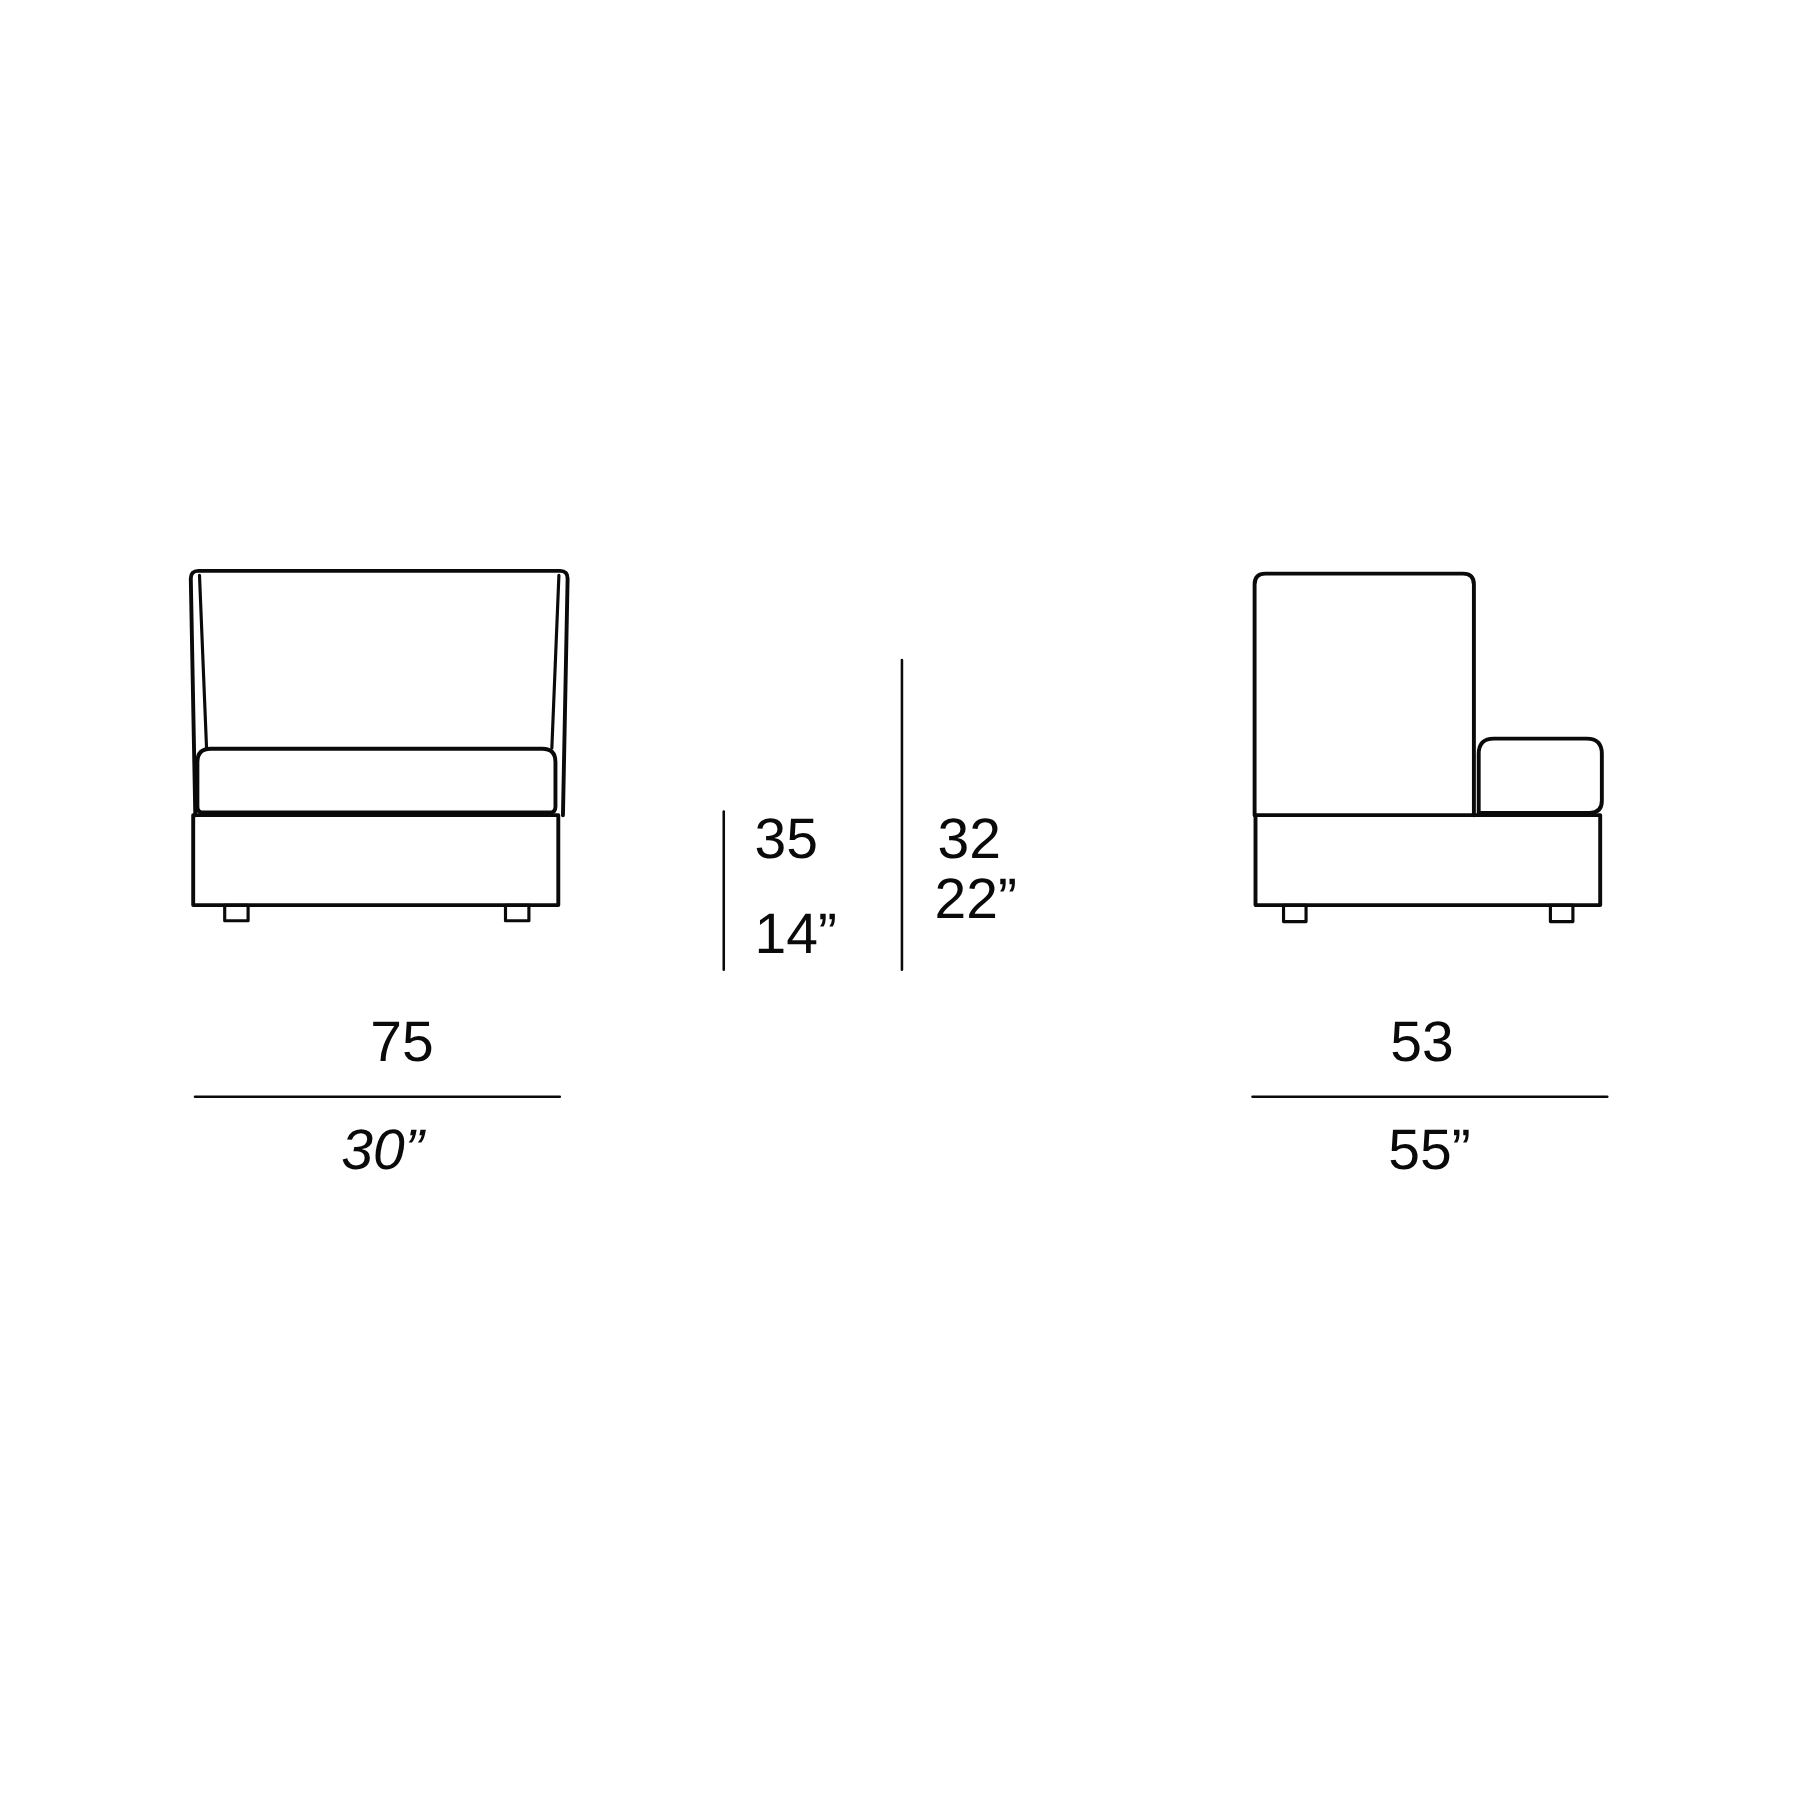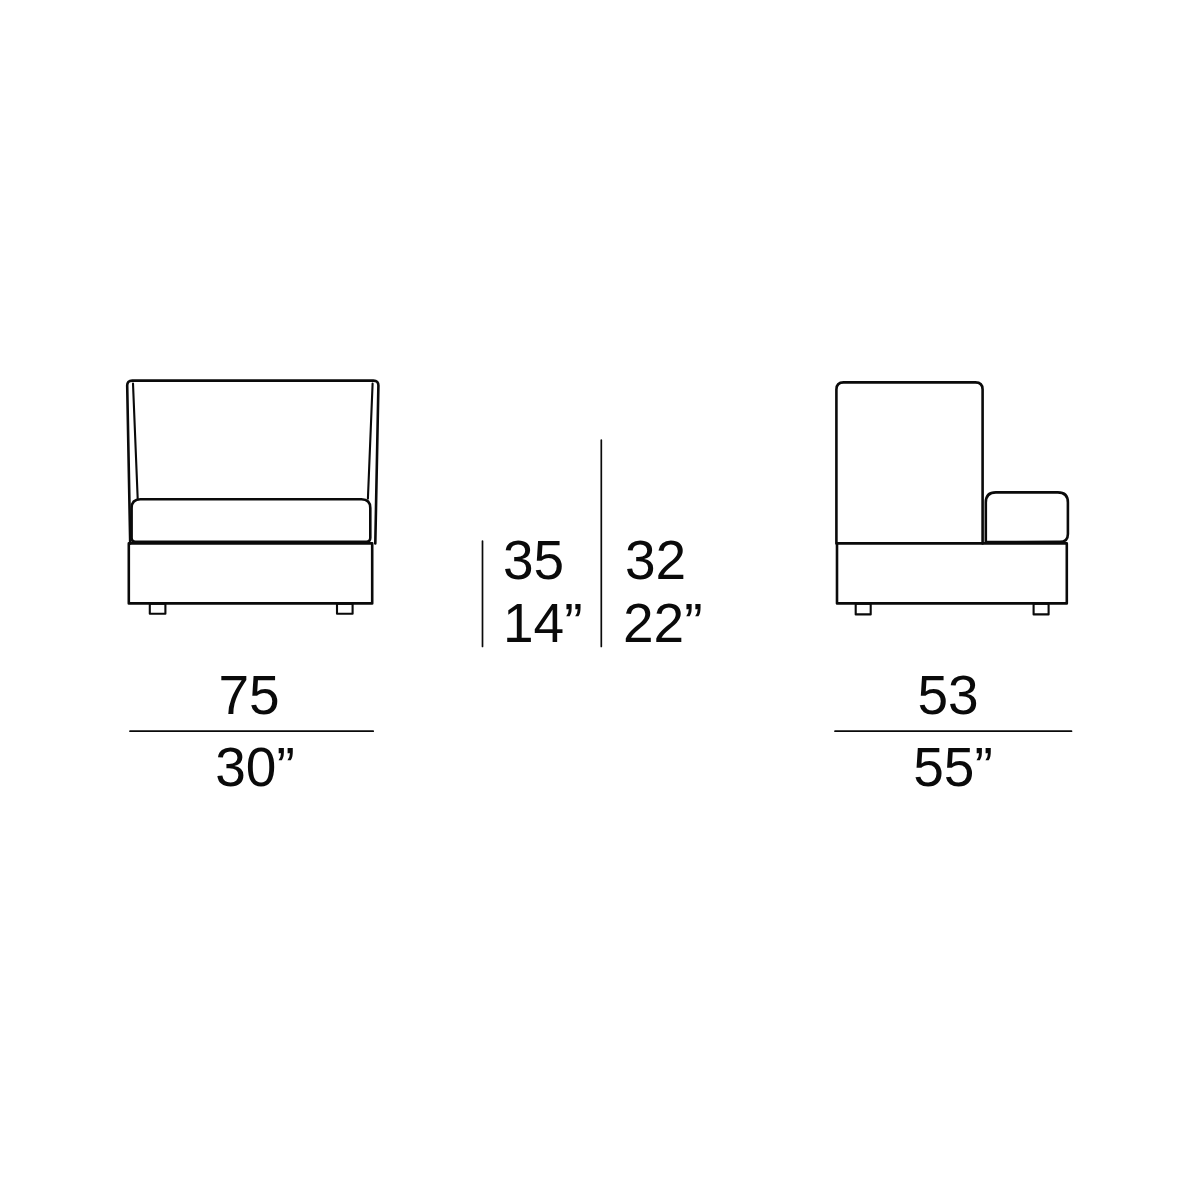--- a/index.html
+++ b/index.html
@@ -15,21 +15,21 @@
     overflow: hidden;
     font-family: "Liberation Sans", sans-serif;
   }
   #drawing-svg {
     position: absolute;
     left: 0;
     top: 0;
   }
   .dim-label {
     position: absolute;
-    font-size: 55px;
+    font-size: 38px;
     line-height: 55px;
     color: #0a0a0a;
     white-space: nowrap;
     letter-spacing: 0px;
   }
   .centered {
     transform: translateX(-50%);
     text-align: center;
   }
 </style>
@@ -72,21 +72,21 @@
       <line stroke-width="1.7" x1="601.3" y1="440.0" x2="601.3" y2="646.5"></line>
       <line stroke-width="1.7" x1="130.0" y1="731.2" x2="373.2" y2="731.2"></line>
       <line stroke-width="1.7" x1="835.0" y1="731.2" x2="1071.5" y2="731.2"></line>
     </g>
   </svg>
 
   <div class="dim-label" style="left:503px; top:533px;">35</div>
   <div class="dim-label" style="left:503px; top:596px;">14”</div>
 
   <div class="dim-label" style="left:625px; top:533px;">32</div>
-  <div class="dim-label" style="left:623px; top:596px;">22”</div>
+  <div class="dim-label" style="left:623px; top:573px;">22”</div>
 
-  <div class="dim-label centered" style="left:249px; top:668px;">75</div>
-  <div class="dim-label centered" style="left:255px; top:740px;">30”</div>
+  <div class="dim-label centered" style="left:268px; top:668px;">75</div>
+  <div class="dim-label centered" style="left:255px; top:740px;font-style:italic;">30”</div>
 
   <div class="dim-label centered" style="left:948px; top:668px;">53</div>
   <div class="dim-label centered" style="left:953px; top:740px;">55”</div>
 
 </div>
 
 </body></html>

